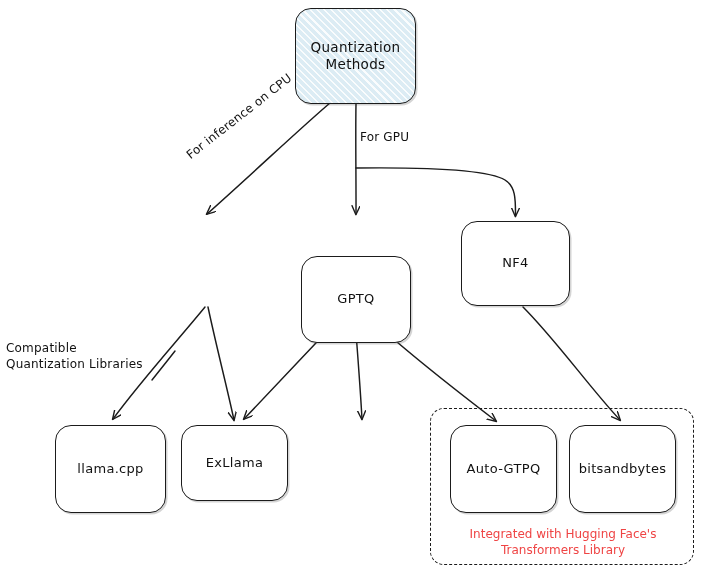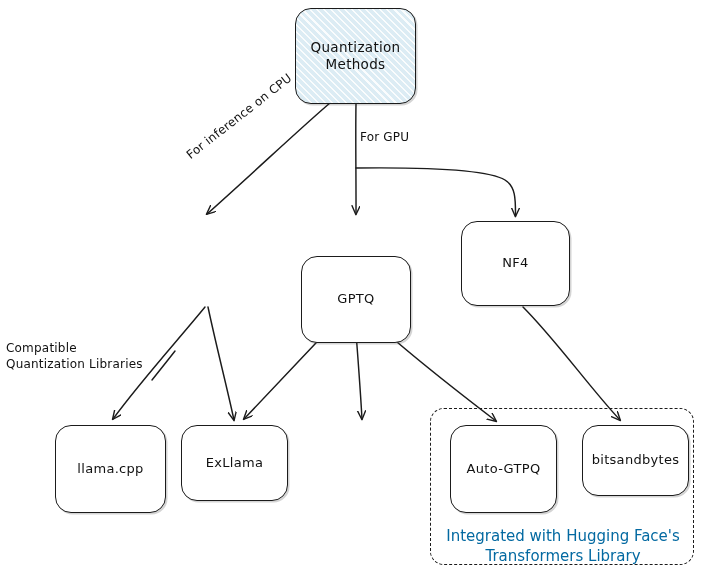--- a/index.html
+++ b/index.html
@@ -68,23 +68,23 @@
   .group-box {
     position: absolute;
     box-sizing: border-box;
     border: 1.7px dashed #1b1b1b;
     border-radius: 14px;
     background: transparent;
   }
   .group-caption {
     position: absolute;
     text-align: center;
-    color: #0369a1;
+    color: #ef4444;
     font-family: "DejaVu Sans", sans-serif;
-    font-size: 15px;
+    font-size: 12px;
     line-height: 1.3;
     white-space: pre-line;
   }
   .edge-label {
     position: absolute;
     color: #111111;
     font-family: "DejaVu Sans", sans-serif;
     font-size: 12px;
     white-space: pre-line;
     line-height: 1.35;
@@ -170,21 +170,21 @@
 
     <div class="node" style="left:181px; top:425px; width:107px; height:76px;">
       <span class="node-label">ExLlama</span>
     </div>
 
 
     <div class="node" style="left:450px; top:425px; width:107px; height:88px;">
       <span class="node-label">Auto-GTPQ</span>
     </div>
 
-    <div class="node" style="left:582px; top:425px; width:107px; height:71px;">
+    <div class="node" style="left:569px; top:425px; width:107px; height:88px;">
       <span class="node-label">bitsandbytes</span>
     </div>
 
     <div class="group-caption" id="caption-hf">Integrated with Hugging Face's
 Transformers Library</div>
 
     <div class="edge-label" id="label-cpu">For inference on CPU</div>
 
     <div class="edge-label" id="label-gpu">For GPU</div>
 

